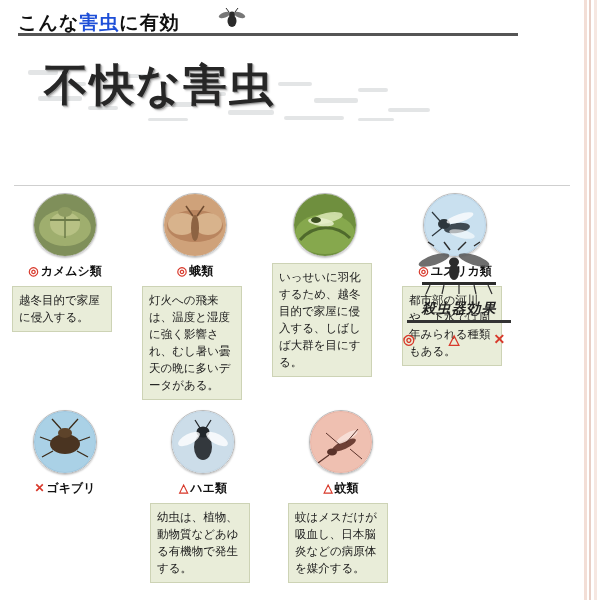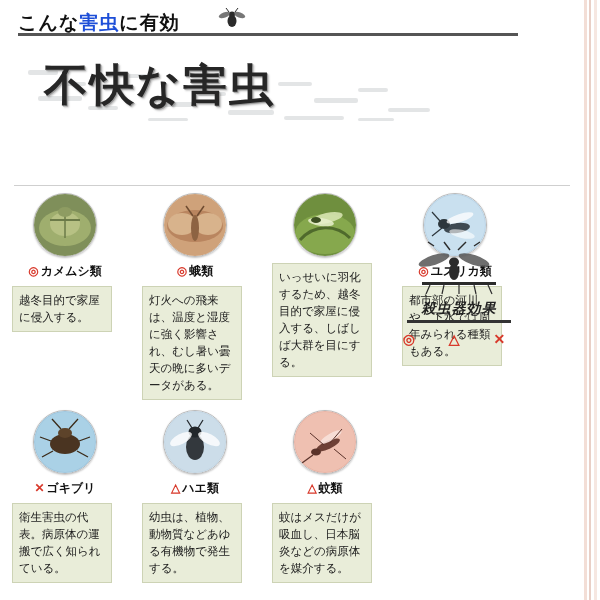--- a/index.html
+++ b/index.html
@@ -124,20 +124,21 @@
     position: absolute;
     left: 12px;
     top: 193px;
     width: 560px;
   }
   .row {
     display: flex;
   }
   .row.row2 {
     margin-top: 10px;
+    gap: 8px;
   }
   .cell {
     width: 106px;
     margin-right: 24px;
     position: relative;
   }
   .thumb {
     width: 62px;
     height: 62px;
     border-radius: 50%;
@@ -338,21 +339,20 @@
             <ellipse cx="31" cy="22" rx="7" ry="5" fill="#5d432a"></ellipse>
             <path d="M27 18 L18 8" stroke="#3a2a18" stroke-width="1.3"></path>
             <path d="M35 18 L44 8" stroke="#3a2a18" stroke-width="1.3"></path>
             <path d="M17 30 L6 26" stroke="#3a2a18" stroke-width="1.3"></path>
             <path d="M45 30 L56 26" stroke="#3a2a18" stroke-width="1.3"></path>
             <path d="M19 40 L8 46" stroke="#3a2a18" stroke-width="1.3"></path>
             <path d="M43 40 L54 46" stroke="#3a2a18" stroke-width="1.3"></path>
           </svg>
         </div>
         <div class="cell-label"><span class="mark cross">✕</span><span>ゴキブリ</span></div>
-        <div class="note">衛生害虫の代表。病原体の運搬で広く知られている。</div>
       </div>
 
       <div class="cell">
         <div class="thumb">
           <svg width="62" height="62" viewBox="0 0 62 62">
             <rect width="62" height="62" fill="#c3d6e4"></rect>
             <ellipse cx="31" cy="31" rx="30" ry="30" fill="#ccdde9"></ellipse>
             <ellipse cx="31" cy="36" rx="9" ry="13" fill="#33383d"></ellipse>
             <ellipse cx="31" cy="21" rx="6.5" ry="5.5" fill="#22272b"></ellipse>
             <ellipse cx="17" cy="28" rx="12" ry="5" fill="#ffffff" opacity="0.8" transform="rotate(-28 17 28)"></ellipse>

